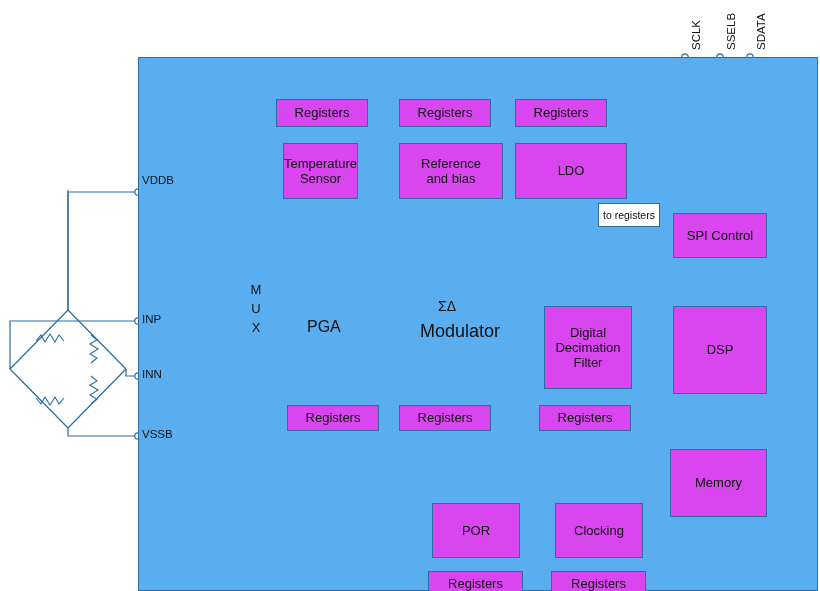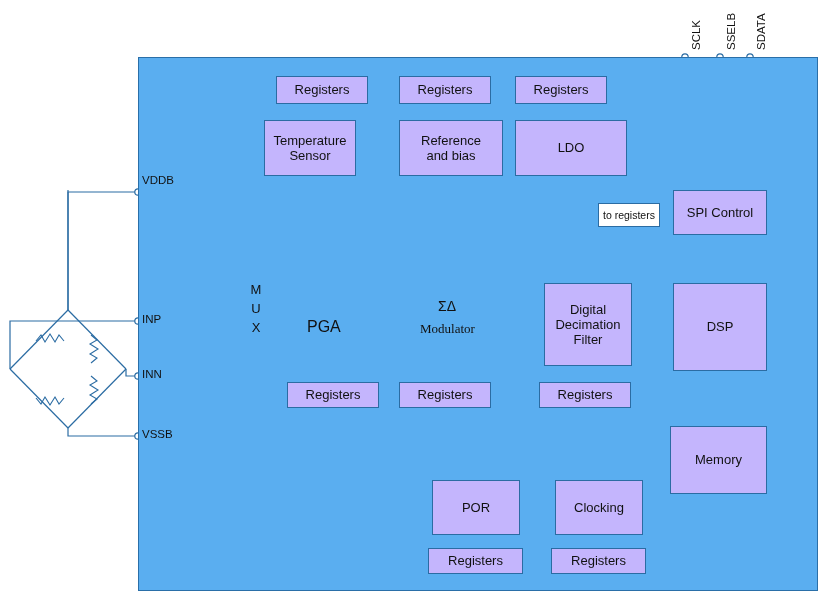--- a/index.html
+++ b/index.html
@@ -25,31 +25,32 @@
     left: 138px;
     top: 57px;
     width: 680px;
     height: 534px;
     background: #5aaef0;
     border: 1px solid #2a6fa8;
     box-sizing: border-box;
   }
   .blk {
     position: absolute;
-    background: #c4b5fd;
+    background: #d946ef;
     border: 1px solid #2b6ca3;
     box-sizing: border-box;
     display: flex;
     align-items: center;
     justify-content: center;
     text-align: center;
     color: #111111;
     font-size: 13px;
     line-height: 1.18;
     font-family: "Liberation Sans", sans-serif;
+    margin-top: 23px;
   }
   .lbl {
     position: absolute;
     color: #111111;
     font-size: 11.5px;
     font-family: "Liberation Sans", sans-serif;
     white-space: nowrap;
   }
   .pinlbl {
     position: absolute;
@@ -75,23 +76,23 @@
     font-family: "Liberation Sans", sans-serif;
   }
   .sd-label {
     position: absolute;
     font-size: 14px;
     color: #111;
     font-family: "Liberation Sans", sans-serif;
   }
   .mod-label {
     position: absolute;
-    font-size: 13px;
-    color: #111;
-    font-family: Liberation Serif, serif;
+    font-size: 18px;
+    color: #111;
+    font-family: Liberation Sans, sans-serif;
   }
   .toreg {
     position: absolute;
     font-size: 10.5px;
     color: #111;
     background: #ffffff;
     border: 1px solid #2b6ca3;
     padding: 5px 4px;
     white-space: nowrap;
     font-family: "Liberation Sans", sans-serif;
@@ -198,21 +199,21 @@
 
 <div class="lbl" style="left:142px; top:174px;">VDDB</div>
 <div class="lbl" style="left:142px; top:313px;">INP</div>
 <div class="lbl" style="left:142px; top:368px;">INN</div>
 <div class="lbl" style="left:142px; top:428px;">VSSB</div>
 
 <div class="blk" style="left:276px; top:76px;  width:92px; height:28px;">Registers</div>
 <div class="blk" style="left:399px; top:76px;  width:92px; height:28px;">Registers</div>
 <div class="blk" style="left:515px; top:76px;  width:92px; height:28px;">Registers</div>
 
-<div class="blk" style="left:264px; top:120px; width:92px; height:56px; white-space:pre-line;">Temperature
+<div class="blk" style="left:283px; top:120px; width:75px; height:56px; white-space:pre-line;">Temperature
 Sensor</div>
 <div class="blk" style="left:399px; top:120px; width:104px; height:56px; white-space:pre-line;">Reference
 and bias</div>
 <div class="blk" style="left:515px; top:120px; width:112px; height:56px;">LDO</div>
 
 <div class="blk" style="left:673px; top:190px; width:94px; height:45px;">SPI Control</div>
 <div class="blk" style="left:673px; top:283px; width:94px; height:88px;">DSP</div>
 <div class="blk" style="left:670px; top:426px; width:97px; height:68px;">Memory</div>
 
 <div class="blk" style="left:544px; top:283px; width:88px; height:83px; white-space:pre-line;">Digital

